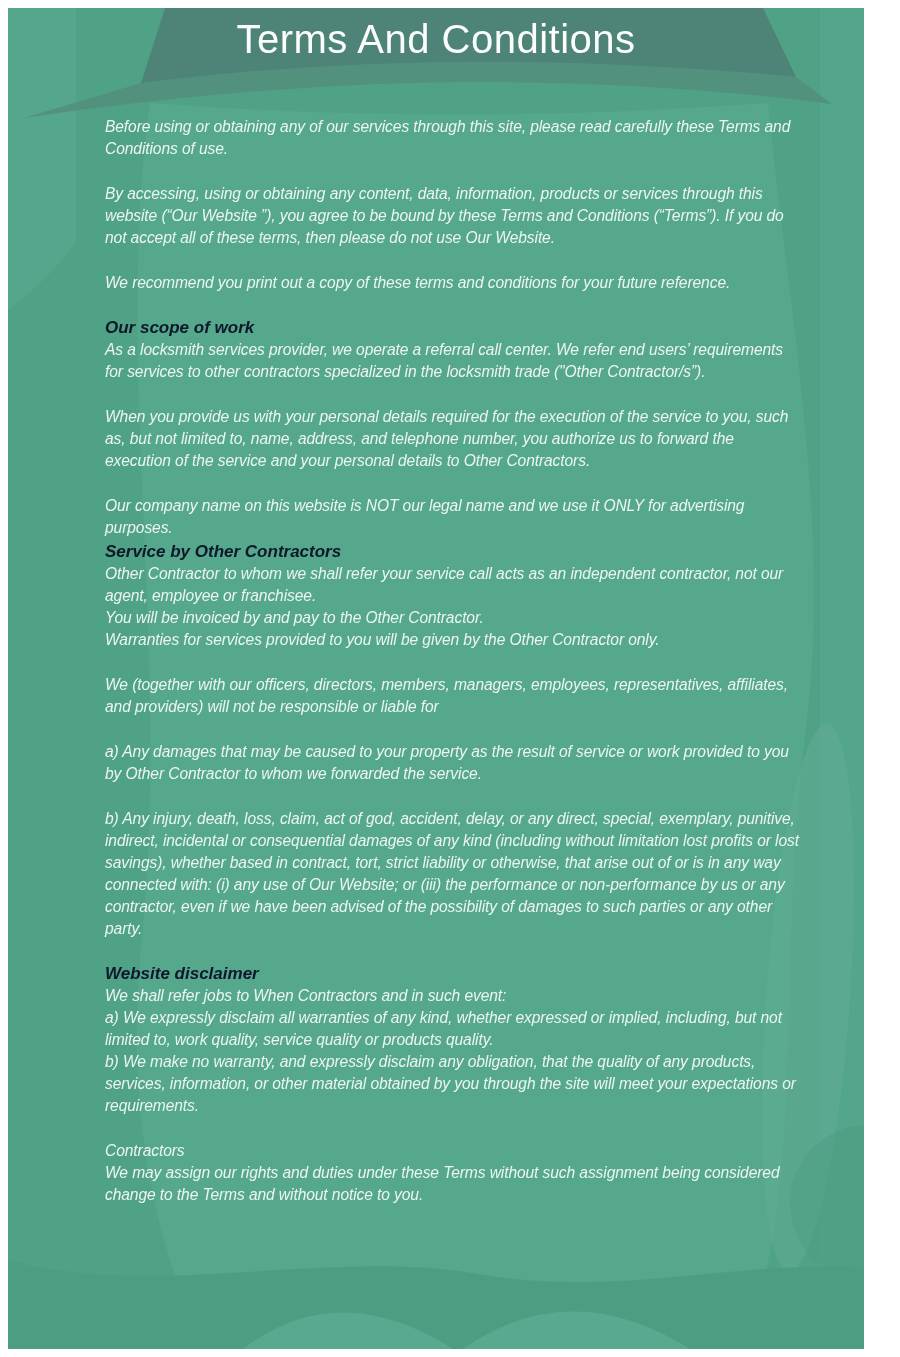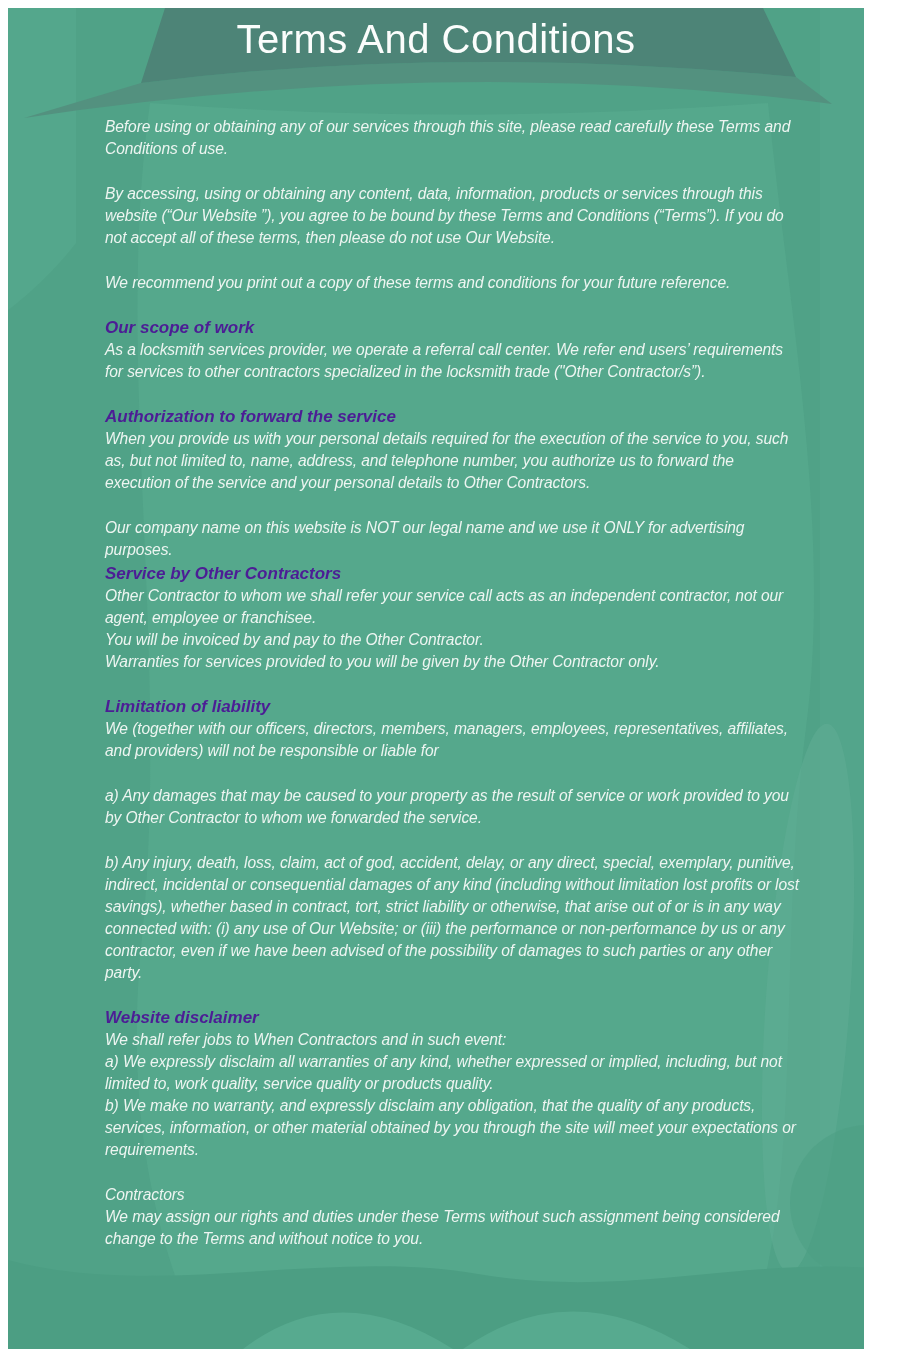--- a/index.html
+++ b/index.html
@@ -38,21 +38,21 @@
     letter-spacing:-0.1px;
   }
   .block{margin:0 0 23px 0;font-style:italic;}
   .block.tight{margin-bottom:2px;}
   .block:last-child{margin-bottom:0;}
   .block h2{
     margin:0;
     font-size:17px;
     line-height:22px;
     font-weight:700;
-    color:#4c1d95;
+    color:#0f172a;
     letter-spacing:0;
   }
   .block p{margin:0;}
 </style>
 </head>
 <body>
 
 <div class="page">
   <div class="inner">
 
@@ -96,37 +96,35 @@
       <div class="block">
         <p>We recommend you print out a copy of these terms and conditions for your future reference.</p>
       </div>
 
       <div class="block">
         <h2>Our scope of work</h2>
         <p>As a locksmith services provider, we operate a referral call center. We refer end users’ requirements for services to other contractors specialized in the locksmith trade ("Other Contractor/s”).</p>
       </div>
 
       <div class="block">
-        <h2>Authorization to forward the service</h2>
         <p>When you provide us with your personal details required for the execution of the service to you, such as, but not limited to, name, address, and telephone number, you authorize us to forward the execution of the service and your personal details to Other Contractors.</p>
       </div>
 
       <div class="block tight">
         <p>Our company name on this website is NOT our legal name and we use it ONLY for advertising purposes.</p>
       </div>
 
       <div class="block">
         <h2>Service by Other Contractors</h2>
         <p>Other Contractor to whom we shall refer your service call acts as an independent contractor, not our agent, employee or franchisee.</p>
         <p>You will be invoiced by and pay to the Other Contractor.</p>
         <p>Warranties for services provided to you will be given by the Other Contractor only.</p>
       </div>
 
       <div class="block">
-        <h2>Limitation of liability</h2>
         <p>We (together with our officers, directors, members, managers, employees, representatives, affiliates, and providers) will not be responsible or liable for</p>
       </div>
 
       <div class="block">
         <p>a) Any damages that may be caused to your property as the result of service or work provided to you by Other Contractor to whom we forwarded the service.</p>
       </div>
 
       <div class="block">
         <p>b) Any injury, death, loss, claim, act of god, accident, delay, or any direct, special, exemplary, punitive, indirect, incidental or consequential damages of any kind (including without limitation lost profits or lost savings), whether based in contract, tort, strict liability or otherwise, that arise out of or is in any way connected with: (i) any use of Our Website; or (iii) the performance or non-performance by us or any contractor, even if we have been advised of the possibility of damages to such parties or any other party.</p>
       </div>

